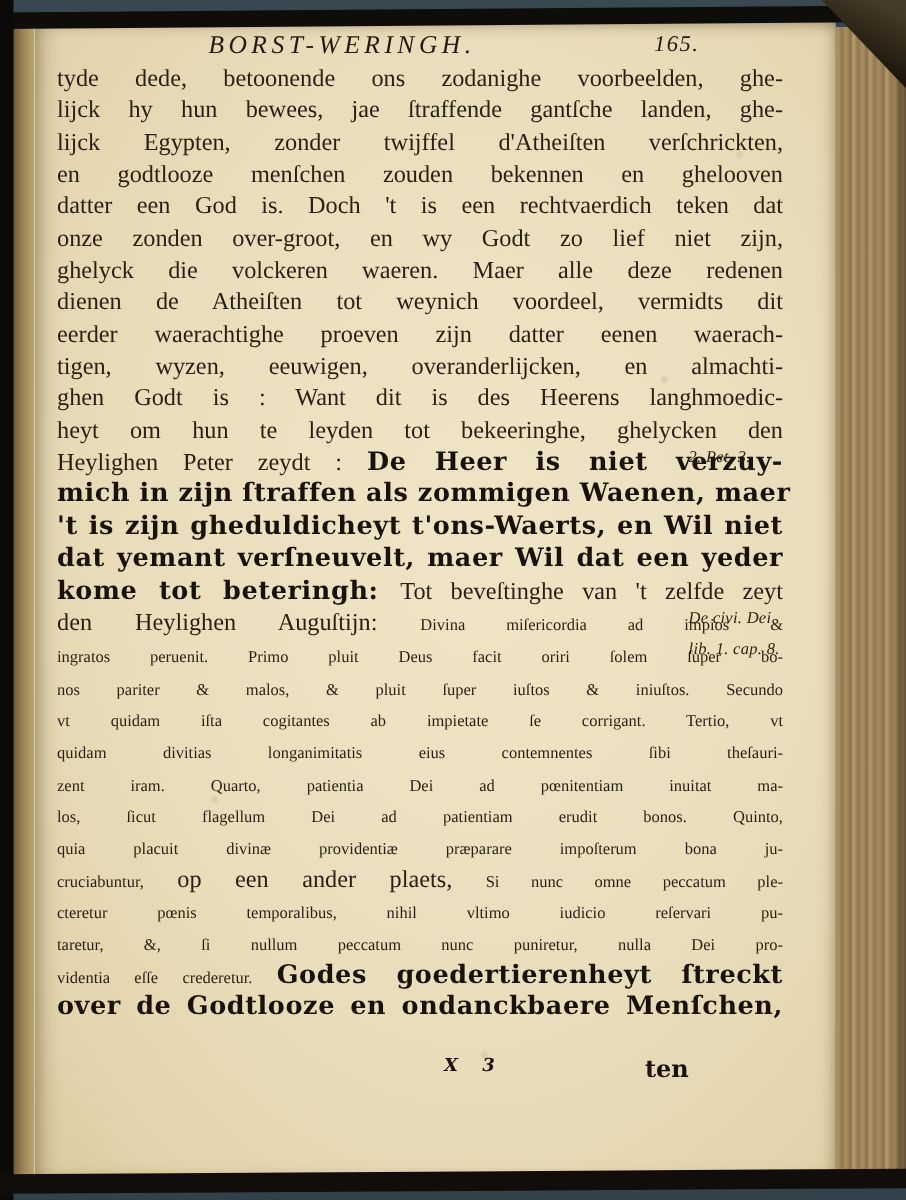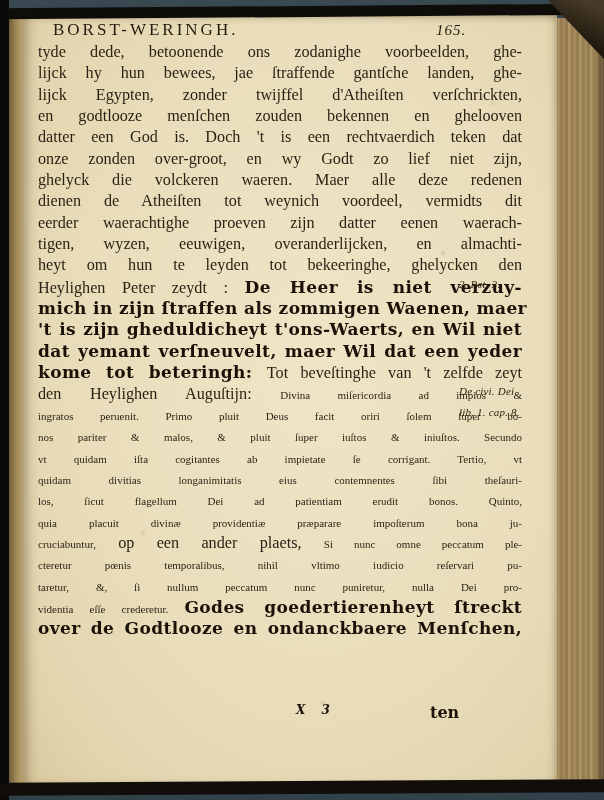--- a/index.html
+++ b/index.html
@@ -33,21 +33,21 @@
     background:
       radial-gradient(circle at 120px 520px,rgba(120,95,55,.10) 0 2px,rgba(0,0,0,0) 3px),
       radial-gradient(circle at 420px 240px,rgba(120,95,55,.12) 0 2px,rgba(0,0,0,0) 3px),
       radial-gradient(circle at 300px 690px,rgba(120,95,55,.10) 0 2px,rgba(0,0,0,0) 3px),
       radial-gradient(circle at 470px 90px,rgba(120,95,55,.10) 0 2px,rgba(0,0,0,0) 3px),
       radial-gradient(ellipse at 55% 45%,#efe5c6 0%,#e9ddbb 55%,#e2d4ad 85%,#d9c99e 100%),
       #e8dcba;
     box-shadow:inset 8px 0 14px -6px rgba(90,70,40,.55), inset -6px 0 10px -5px rgba(110,85,50,.45), inset 0 8px 10px -6px rgba(90,70,40,.5);
     color:#2a1f12;}
   .header-title{position:absolute;left:30px;top:7px;width:350px;
-    text-align:left;font-size:17px;letter-spacing:3px;color:#241a0e;white-space:nowrap;}
+    text-align:center;font-style:italic;font-size:17px;letter-spacing:3px;color:#241a0e;white-space:nowrap;}
   .page-number{position:absolute;left:413px;top:9px;font-style:italic;font-size:15px;letter-spacing:1px;color:#241a0e;}
   .body-text{position:absolute;left:15px;top:29px;width:484px;}
   .line{position:relative;height:21.35px;text-align:justify;text-align-last:justify;
     font-size:16.2px;line-height:21.35px;white-space:nowrap;color:#2a1f12;}
   .line span.r{font-style:normal;}
   .line span.i{font-size:11px;}
   .line span.b{font-weight:700;font-family:"DejaVu Serif",serif;font-size:17px;color:#1a1208;letter-spacing:.4px;}
   .margin-note{position:absolute;left:421px;top:1px;width:92px;
     font-style:italic;font-size:11px;line-height:12px;letter-spacing:.2px;color:#31240f;
     text-align:left;text-align-last:left;white-space:nowrap;}
@@ -73,31 +73,33 @@
         <div class="line"><span class="r">tyde dede, betoonende ons zodanighe voorbeelden, ghe-</span></div>
         <div class="line"><span class="r">lijck hy hun bewees, jae ſtraffende gantſche landen, ghe-</span></div>
         <div class="line"><span class="r">lijck Egypten, zonder twijffel d'Atheiſten verſchrickten,</span></div>
         <div class="line"><span class="r">en godtlooze menſchen zouden bekennen en ghelooven</span></div>
         <div class="line"><span class="r">datter een God is. Doch 't is een rechtvaerdich teken dat</span></div>
         <div class="line"><span class="r">onze zonden over-groot, en wy Godt zo lief niet zijn,</span></div>
         <div class="line"><span class="r">ghelyck die volckeren waeren. Maer alle deze redenen</span></div>
         <div class="line"><span class="r">dienen de Atheiſten tot weynich voordeel, vermidts dit</span></div>
         <div class="line"><span class="r">eerder waerachtighe proeven zijn datter eenen waerach-</span></div>
         <div class="line"><span class="r">tigen, wyzen, eeuwigen, overanderlijcken, en almachti-</span></div>
+        <div class="line"><span class="r">ghen Godt is : Want dit is des Heerens langhmoedic-</span></div>
         <div class="line"><span class="r">heyt om hun te leyden tot bekeeringhe, ghelycken den</span></div>
         <div class="line"><span class="r">Heylighen Peter zeydt : </span><span class="b">De Heer is niet verzuy-</span><span class="margin-note">2. Pet. 3.</span></div>
         <div class="line"><span class="b">mich in zijn ſtraffen als zommigen Waenen, maer</span></div>
         <div class="line"><span class="b">'t is zijn gheduldicheyt t'ons-Waerts, en Wil niet</span></div>
         <div class="line"><span class="b">dat yemant verſneuvelt, maer Wil dat een yeder</span></div>
         <div class="line"><span class="b">kome tot beteringh: </span><span class="r">Tot beveſtinghe van 't zelfde zeyt</span></div>
         <div class="line"><span class="r">den Heylighen Auguſtijn: </span><span class="i">Divina miſericordia ad impios &amp;</span><span class="margin-note">De civi. Dei</span></div>
         <div class="line"><span class="i">ingratos peruenit. Primo pluit Deus facit oriri ſolem ſuper bo-</span><span class="margin-note">lib. 1. cap. 8.</span></div>
         <div class="line"><span class="i">nos pariter &amp; malos, &amp; pluit ſuper iuſtos &amp; iniuſtos.  Secundo</span></div>
         <div class="line"><span class="i">vt quidam iſta cogitantes ab impietate ſe corrigant. Tertio, vt</span></div>
         <div class="line"><span class="i">quidam divitias longanimitatis eius contemnentes ſibi theſauri-</span></div>
+        <div class="line"><span class="i">zent iram. Quarto, patientia Dei ad pœnitentiam inuitat ma-</span></div>
         <div class="line"><span class="i">los, ſicut flagellum Dei ad patientiam erudit bonos.  Quinto,</span></div>
         <div class="line"><span class="i">quia placuit divinæ providentiæ præparare impoſterum bona ju-</span></div>
         <div class="line"><span class="i">cruciabuntur,</span><span class="r"> op een ander plaets, </span><span class="i">Si nunc omne peccatum ple-</span></div>
         <div class="line"><span class="i">cteretur pœnis temporalibus, nihil  vltimo iudicio reſervari pu-</span></div>
         <div class="line"><span class="i">taretur, &amp;, ſi nullum peccatum nunc puniretur, nulla Dei pro-</span></div>
         <div class="line"><span class="i">videntia eſſe crederetur. </span><span class="b">Godes goedertierenheyt ſtreckt</span></div>
         <div class="line"><span class="b">over de Godtlooze en ondanckbaere Menſchen,</span></div>
       </div>
 
     <div class="sig-line">

